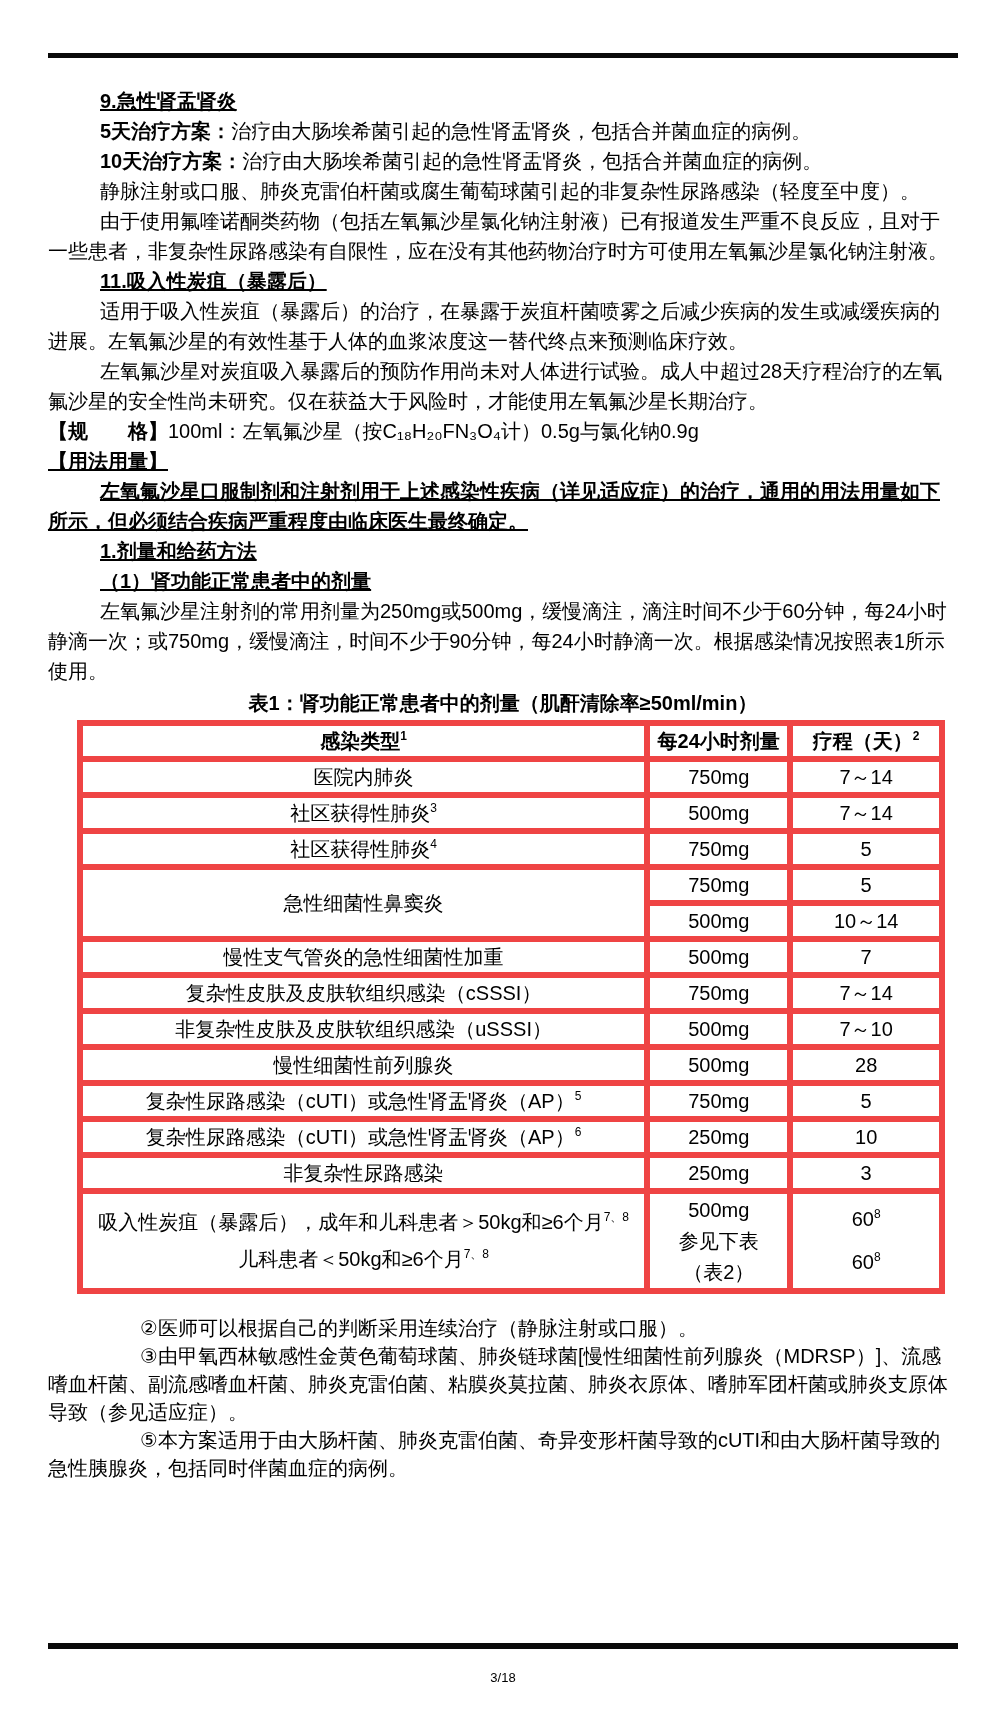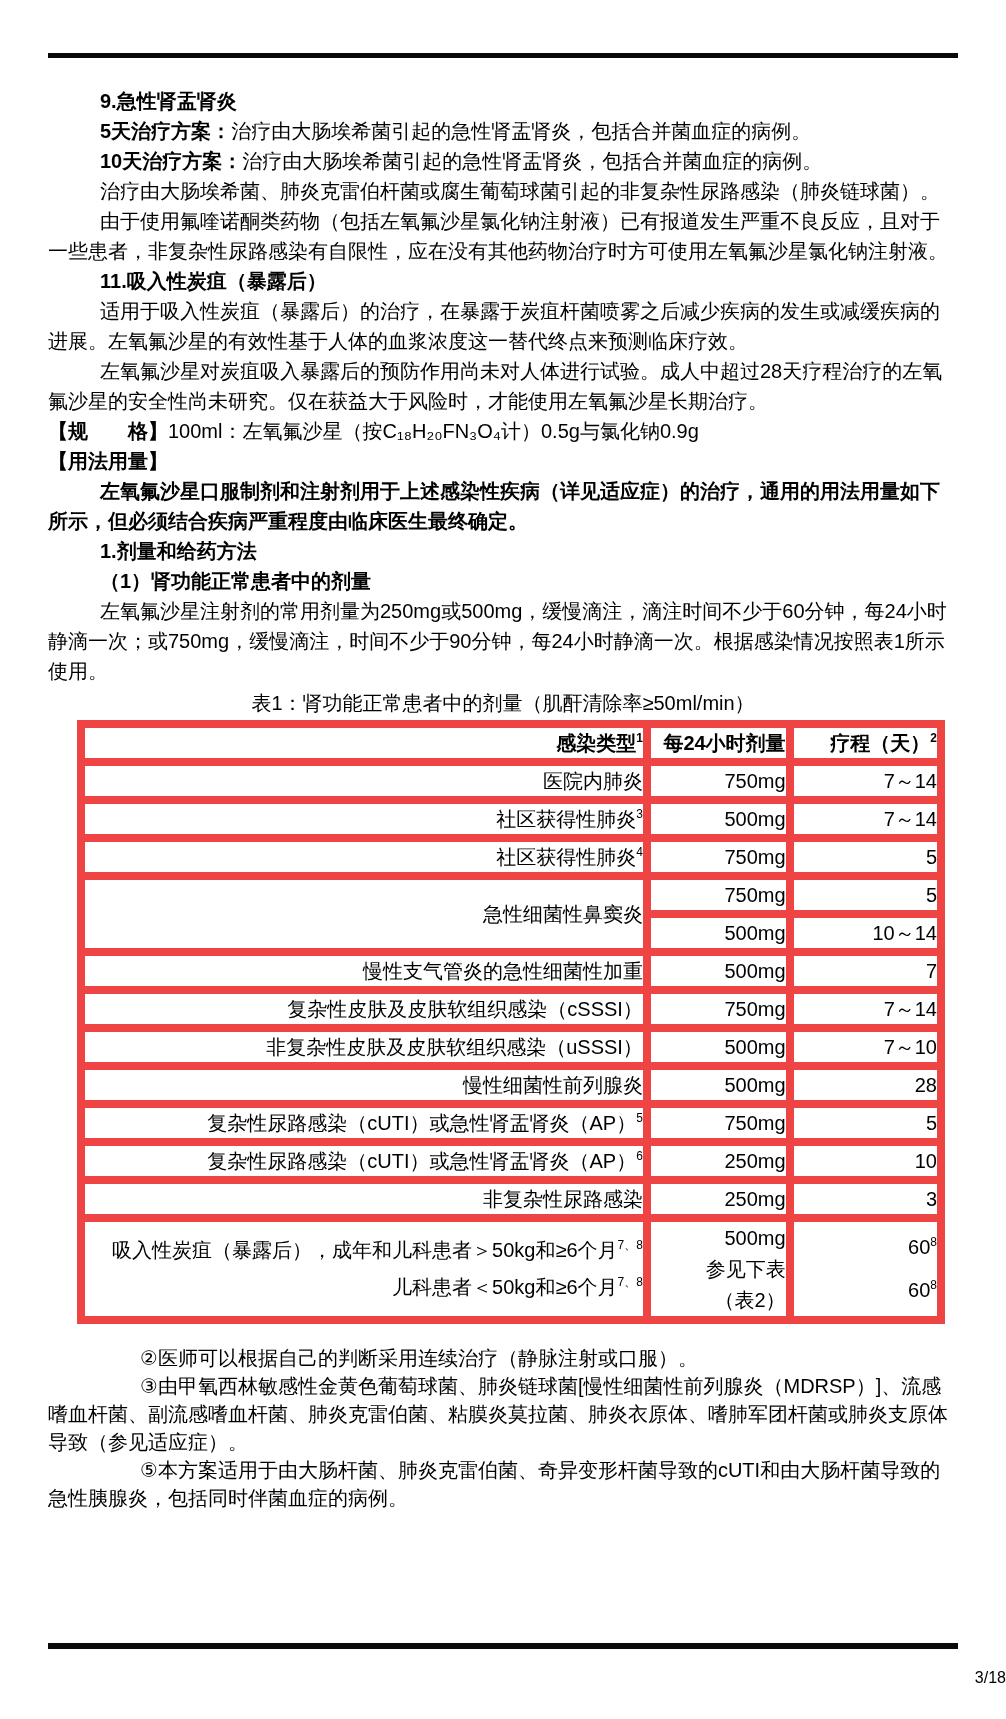--- a/index.html
+++ b/index.html
@@ -10,56 +10,56 @@
     color:#000;
     font-family:"Liberation Sans","DejaVu Sans",sans-serif;
     font-size:20px;line-height:30px;
     overflow:hidden;
   }
   .rule{background:#0a0a0a;}
   .rule-top{position:absolute;top:53px;left:48px;right:48px;height:5px;}
   .content{position:absolute;top:86px;left:48px;right:48px;}
   p{margin:0;text-indent:2.6em;}
   p.noind{text-indent:0;}
-  .b{font-weight:bold;}
+  .b{font-weight:bold;text-decoration:underline;}
   b.pfx{font-weight:bold;}
-  .tbl-title{text-align:center;font-weight:normal;text-indent:0;margin-top:2px;}
+  .tbl-title{text-align:center;font-weight:bold;text-indent:0;margin-top:2px;}
   table.dose{
     border-collapse:collapse;table-layout:fixed;
     width:868px;margin:2px 13px 0 29px;
   }
   table.dose th,table.dose td{
-    border:8px solid #ef4444;
-    text-align:right;vertical-align:middle;
+    border:6px solid #ef4444;
+    text-align:center;vertical-align:middle;
     padding:0;height:30px;line-height:28px;
     font-weight:normal;overflow:hidden;
   }
   table.dose th{font-weight:bold;}
   tr.row-tall td{height:94px;}
   .ln{line-height:31px;}
   .i-ln{line-height:37px;}
   .d-ln{line-height:43px;}
   sup{font-size:12px;line-height:0;vertical-align:super;}
   .notes{margin-top:20px;line-height:28px;}
   .note{text-indent:4.6em;}
   .note-first{text-indent:2.6em;}
   .rule-bottom{position:absolute;top:1643px;left:48px;right:48px;height:6px;}
-  .page-num{position:absolute;top:1663px;left:0;right:0;text-align:right;font-size:16px;line-height:30px;}
+  .page-num{position:absolute;top:1663px;left:0;right:0;text-align:center;font-size:13px;line-height:30px;}
 </style>
 </head>
 <body>
 
 <div class="page">
   <div class="rule rule-top"></div>
 
   <div class="content">
     <p class="b">9.急性肾盂肾炎</p>
     <p><b class="pfx">5天治疗方案：</b><span>治疗由大肠埃希菌引起的急性肾盂肾炎，包括合并菌血症的病例。</span></p>
     <p><b class="pfx">10天治疗方案：</b><span>治疗由大肠埃希菌引起的急性肾盂肾炎，包括合并菌血症的病例。</span></p>
-    <p>治疗由大肠埃希菌、肺炎克雷伯杆菌或腐生葡萄球菌引起的非复杂性尿路感染（肺炎链球菌）。</p>
+    <p>静脉注射或口服、肺炎克雷伯杆菌或腐生葡萄球菌引起的非复杂性尿路感染（轻度至中度）。</p>
     <p>由于使用氟喹诺酮类药物（包括左氧氟沙星氯化钠注射液）已有报道发生严重不良反应，且对于一些患者，非复杂性尿路感染有自限性，应在没有其他药物治疗时方可使用左氧氟沙星氯化钠注射液。</p>
     <p class="b">11.吸入性炭疽（暴露后）</p>
     <p>适用于吸入性炭疽（暴露后）的治疗，在暴露于炭疽杆菌喷雾之后减少疾病的发生或减缓疾病的进展。左氧氟沙星的有效性基于人体的血浆浓度这一替代终点来预测临床疗效。</p>
     <p>左氧氟沙星对炭疽吸入暴露后的预防作用尚未对人体进行试验。成人中超过28天疗程治疗的左氧氟沙星的安全性尚未研究。仅在获益大于风险时，才能使用左氧氟沙星长期治疗。</p>
     <p class="noind"><b class="pfx">【规　　格】</b><span>100ml：左氧氟沙星（按C₁₈H₂₀FN₃O₄计）0.5g与氯化钠0.9g</span></p>
     <p class="b noind">【用法用量】</p>
     <p class="b">左氧氟沙星口服制剂和注射剂用于上述感染性疾病（详见适应症）的治疗，通用的用法用量如下所示，但必须结合疾病严重程度由临床医生最终确定。</p>
     <p class="b">1.剂量和给药方法</p>
     <p class="b">（1）肾功能正常患者中的剂量</p>
     <p>左氧氟沙星注射剂的常用剂量为250mg或500mg，缓慢滴注，滴注时间不少于60分钟，每24小时静滴一次；或750mg，缓慢滴注，时间不少于90分钟，每24小时静滴一次。根据感染情况按照表1所示使用。</p>

